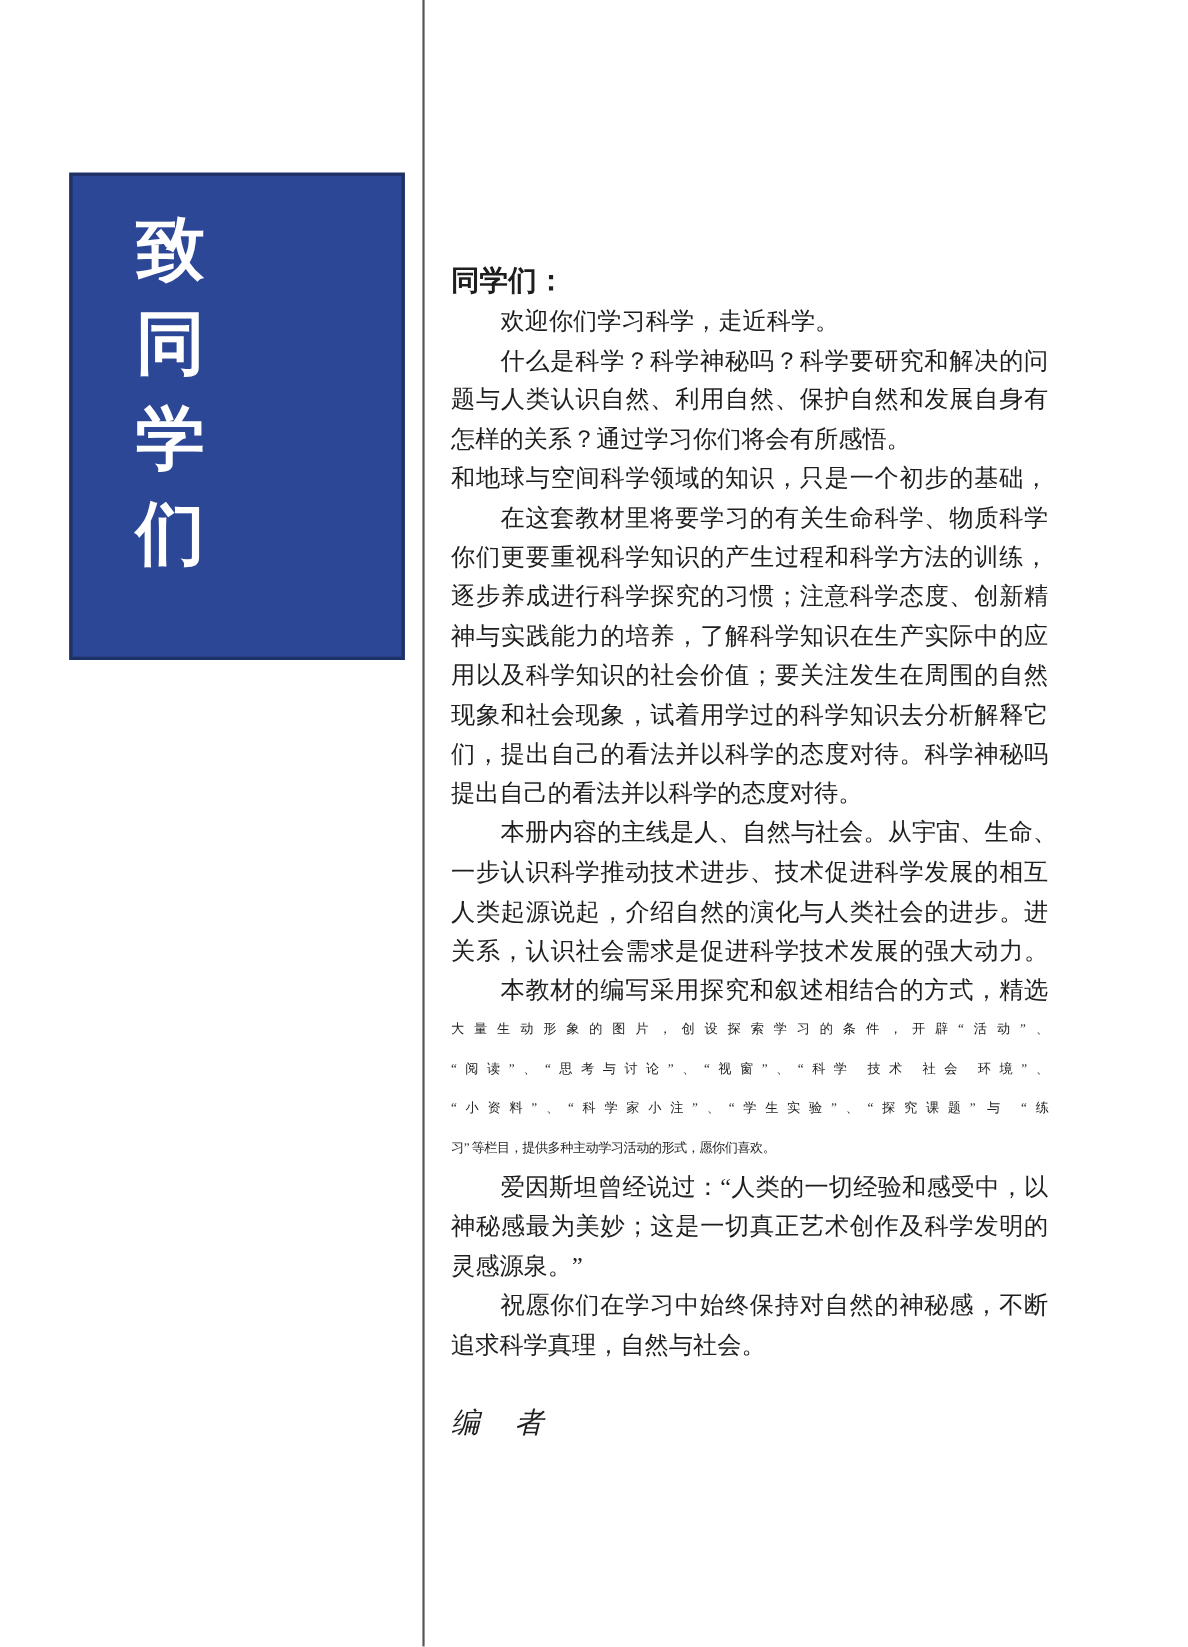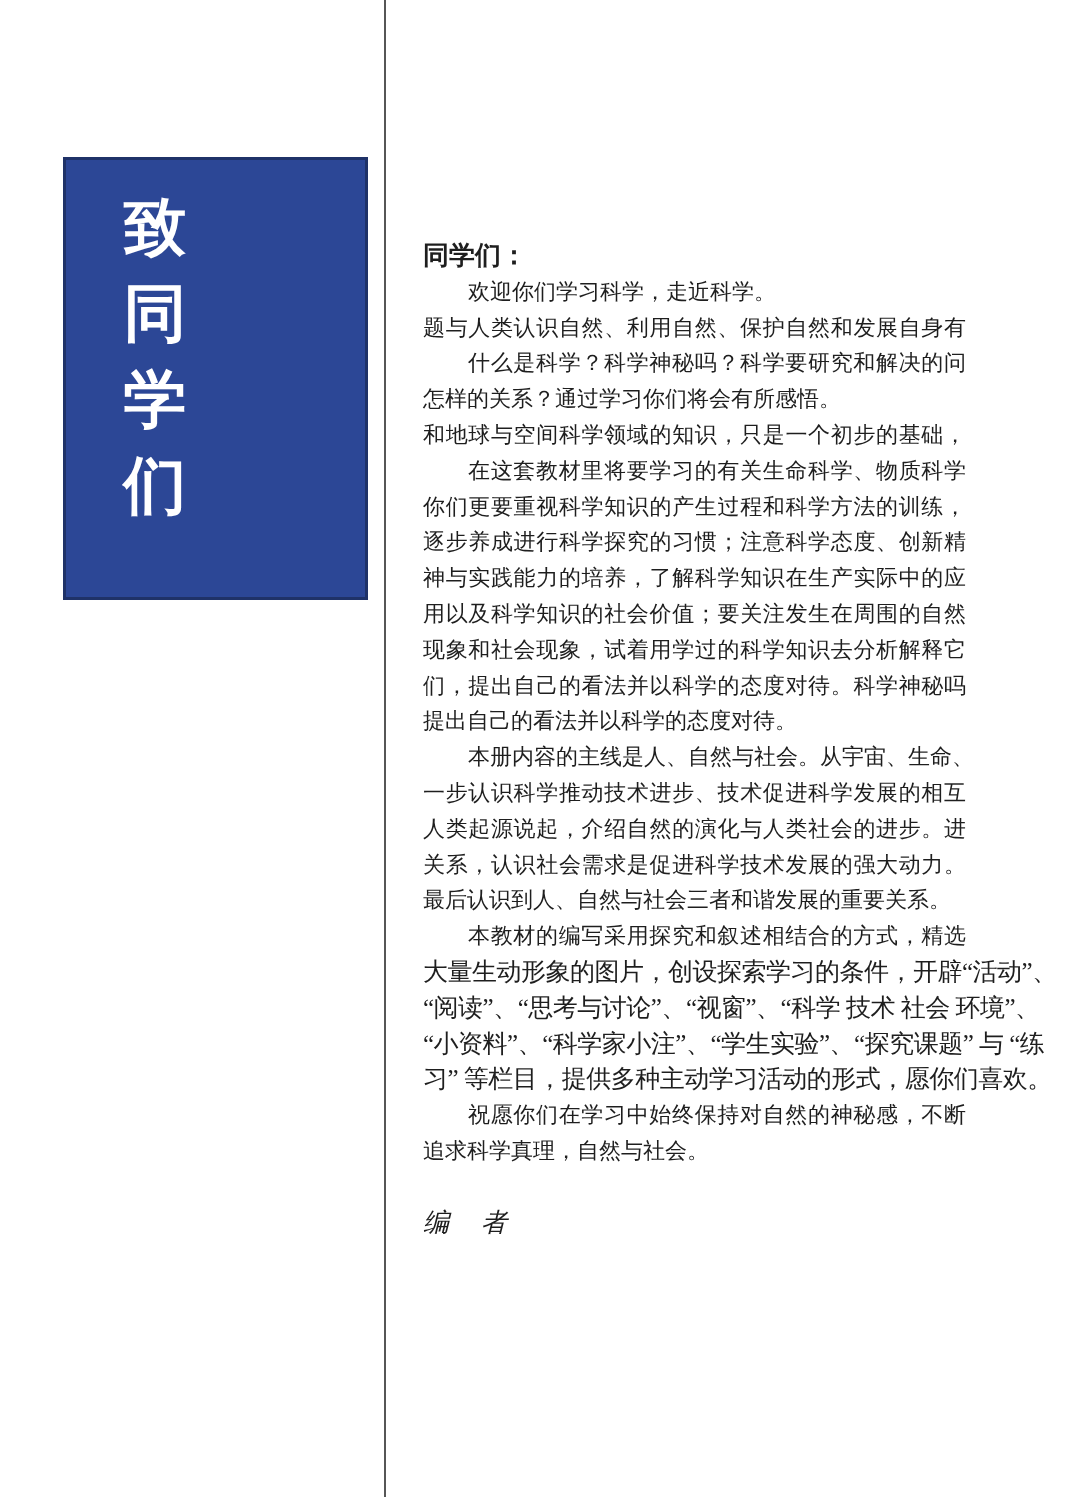--- a/index.html
+++ b/index.html
@@ -46,42 +46,41 @@
     font-family: "Liberation Sans", "DejaVu Sans", sans-serif;
   }
   .preface {
     position: absolute;
     left: 410px;
     top: 238px;
     width: 543px;
     color: #1e1e1e;
     font-size: 22px;
     line-height: 35.8px;
-    margin-left: 13px;
   }
   .preface-heading {
     height: 35.8px;
     line-height: 35.8px;
     font-family: "Liberation Sans", "DejaVu Sans", sans-serif;
     font-weight: bold;
     font-size: 26px;
     white-space: nowrap;
   }
   .paragraph { margin: 0; }
   .line {
     height: 35.8px;
     line-height: 35.8px;
     white-space: nowrap;
   }
   .line.justify {
     text-align: justify;
     text-align-last: justify;
   }
   .line.indent { padding-left: 45px; }
-  .line.tight { font-size: 25px; letter-spacing: -0.5px; }
+  .line.tight { font-size: 12px; letter-spacing: -0.5px; }
   .signature {
     margin-top: 35.8px;
     height: 35.8px;
     line-height: 35.8px;
     text-align: left;
     padding-right: 36px;
     font-size: 26px;
     font-style: italic;
     letter-spacing: 3px;
   }
@@ -102,48 +101,52 @@
     </div>
   </div>
 
   <div class="preface">
     <div class="preface-heading">同学们：</div>
     <div id="paragraphs">
         <div class="paragraph">
           <div class="line indent">欢迎你们学习科学，走近科学。</div>
         </div>
         <div class="paragraph">
+          <div class="line indent justify">什么是科学？科学神秘吗？科学要研究和解决的问</div>
           <div class="line justify">题与人类认识自然、利用自然、保护自然和发展自身有</div>
-          <div class="line indent justify">什么是科学？科学神秘吗？科学要研究和解决的问</div>
           <div class="line">怎样的关系？通过学习你们将会有所感悟。</div>
         </div>
         <div class="paragraph">
           <div class="line justify">和地球与空间科学领域的知识，只是一个初步的基础，</div>
           <div class="line indent justify">在这套教材里将要学习的有关生命科学、物质科学</div>
           <div class="line justify">你们更要重视科学知识的产生过程和科学方法的训练，</div>
           <div class="line justify">逐步养成进行科学探究的习惯；注意科学态度、创新精</div>
           <div class="line justify">神与实践能力的培养，了解科学知识在生产实际中的应</div>
           <div class="line justify">用以及科学知识的社会价值；要关注发生在周围的自然</div>
           <div class="line justify">现象和社会现象，试着用学过的科学知识去分析解释它</div>
           <div class="line justify">们，提出自己的看法并以科学的态度对待。科学神秘吗</div>
           <div class="line">提出自己的看法并以科学的态度对待。</div>
         </div>
         <div class="paragraph">
           <div class="line indent justify">本册内容的主线是人、自然与社会。从宇宙、生命、</div>
           <div class="line justify">一步认识科学推动技术进步、技术促进科学发展的相互</div>
           <div class="line justify">人类起源说起，介绍自然的演化与人类社会的进步。进</div>
           <div class="line justify">关系，认识社会需求是促进科学技术发展的强大动力。</div>
-          <div class="line">最后认识到人、自然与社会三者和谐发展的重要关系。</div>
         </div>
         <div class="paragraph">
           <div class="line indent justify">本教材的编写采用探究和叙述相结合的方式，精选</div>
           <div class="line justify tight">大量生动形象的图片，创设探索学习的条件，开辟“活动”、</div>
           <div class="line justify tight">“阅读”、“思考与讨论”、“视窗”、“科学 技术 社会 环境”、</div>
           <div class="line justify tight">“小资料”、“科学家小注”、“学生实验”、“探究课题” 与 “练</div>
           <div class="line tight">习” 等栏目，提供多种主动学习活动的形式，愿你们喜欢。</div>
+        </div>
+        <div class="paragraph">
+          <div class="line indent justify">爱因斯坦曾经说过：“人类的一切经验和感受中，以</div>
+          <div class="line justify">神秘感最为美妙；这是一切真正艺术创作及科学发明的</div>
+          <div class="line">灵感源泉。”</div>
         </div>
         <div class="paragraph">
           <div class="line indent justify">祝愿你们在学习中始终保持对自然的神秘感，不断</div>
           <div class="line">追求科学真理，自然与社会。</div>
         </div>
       </div>
     <div class="signature">编　者</div>
   </div>
 
 </div>

